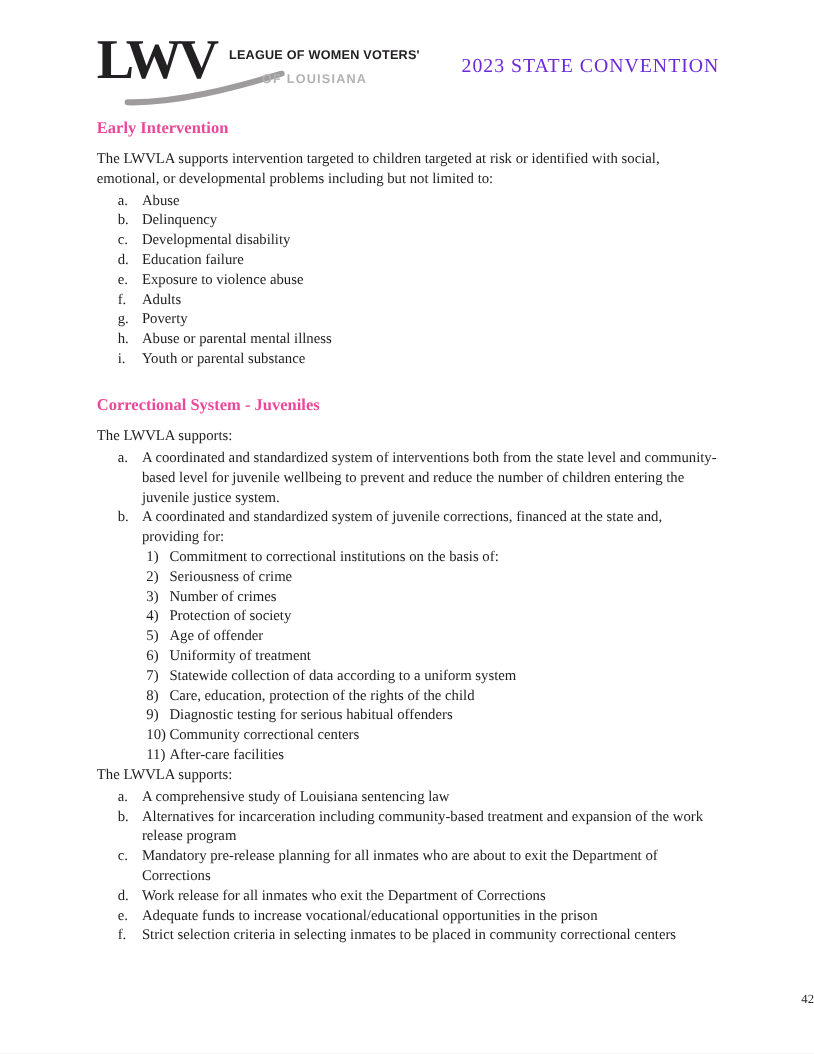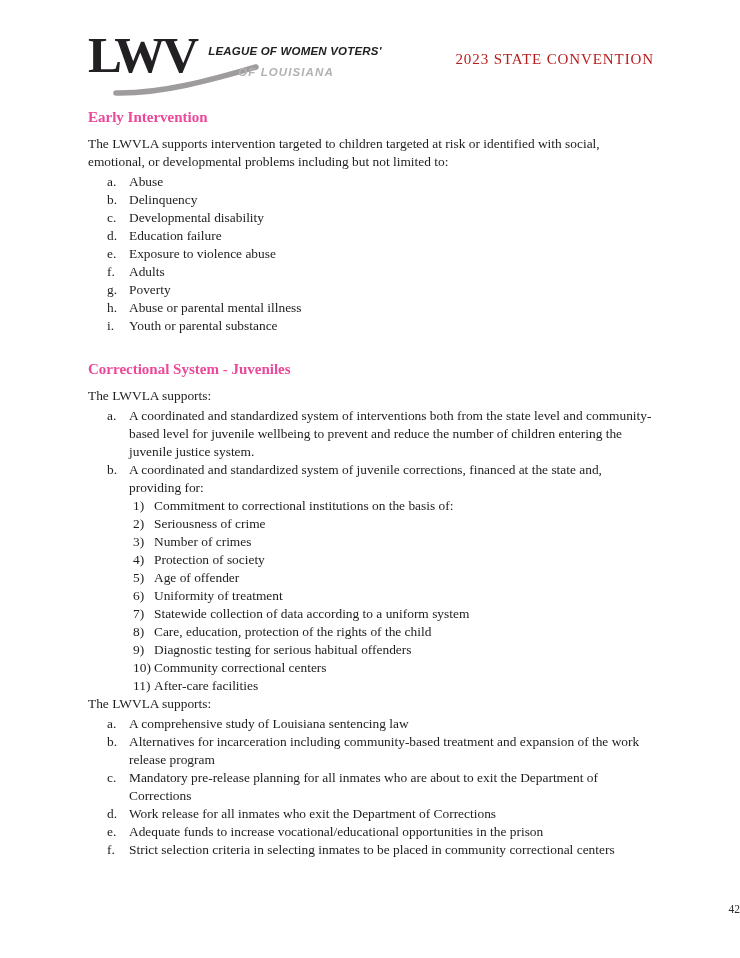--- a/index.html
+++ b/index.html
@@ -20,24 +20,24 @@
 
   
   .hdr { display:flex; justify-content:space-between; align-items:flex-start; height:56px; }
   .logo { position:relative; display:flex; }
   .logo-swoosh { position:absolute; left:24px; top:26px; z-index:0; }
   .logo-acronym {
     position:relative; z-index:1;
     font-family:"Liberation Serif",serif; font-weight:bold;
     font-size:51px; line-height:34px; letter-spacing:-3px; color:#232023;
   }
-  .logo-text { position:relative; z-index:1; margin:4px 0 4px 12px; font-family:"Liberation Sans","DejaVu Sans",sans-serif;font-style:italic; }
+  .logo-text { position:relative; z-index:1; margin:4px 0 4px 12px; font-family:"Liberation Sans","DejaVu Sans",sans-serif; }
   .logo-line1 { font-weight:bold; font-size:11.5px; letter-spacing:0.2px; color:#232023; white-space:nowrap; }
   .logo-line2 { font-size:11.5px; font-weight:bold; letter-spacing:1.1px; color:#b3b1b2; margin:3px 0 0 30px; white-space:nowrap; }
-  .conv-title { font-size:15px; letter-spacing:0.9px; margin-top:12px; color:#b91c1c; white-space:nowrap; }
+  .conv-title { font-size:18px; letter-spacing:0.9px; margin-top:12px; color:#6d28d9; white-space:nowrap; }
 
   
   .section h2 { font-size:15px; line-height:18px; font-weight:bold; margin:25px 0 9px; color:#ec4899; }
   .section:first-child h2 { margin-top:14px; }
   .intro { margin:0 0 2px; }
   ol.lst { list-style:none; margin:0; padding:0 0 0 19px; }
   .li { display:flex; }
   .m { flex:none; width:22px; }
   .t { flex:1; }
   ol.sub { list-style:none; margin:0; padding:0 0 0 4px; }

